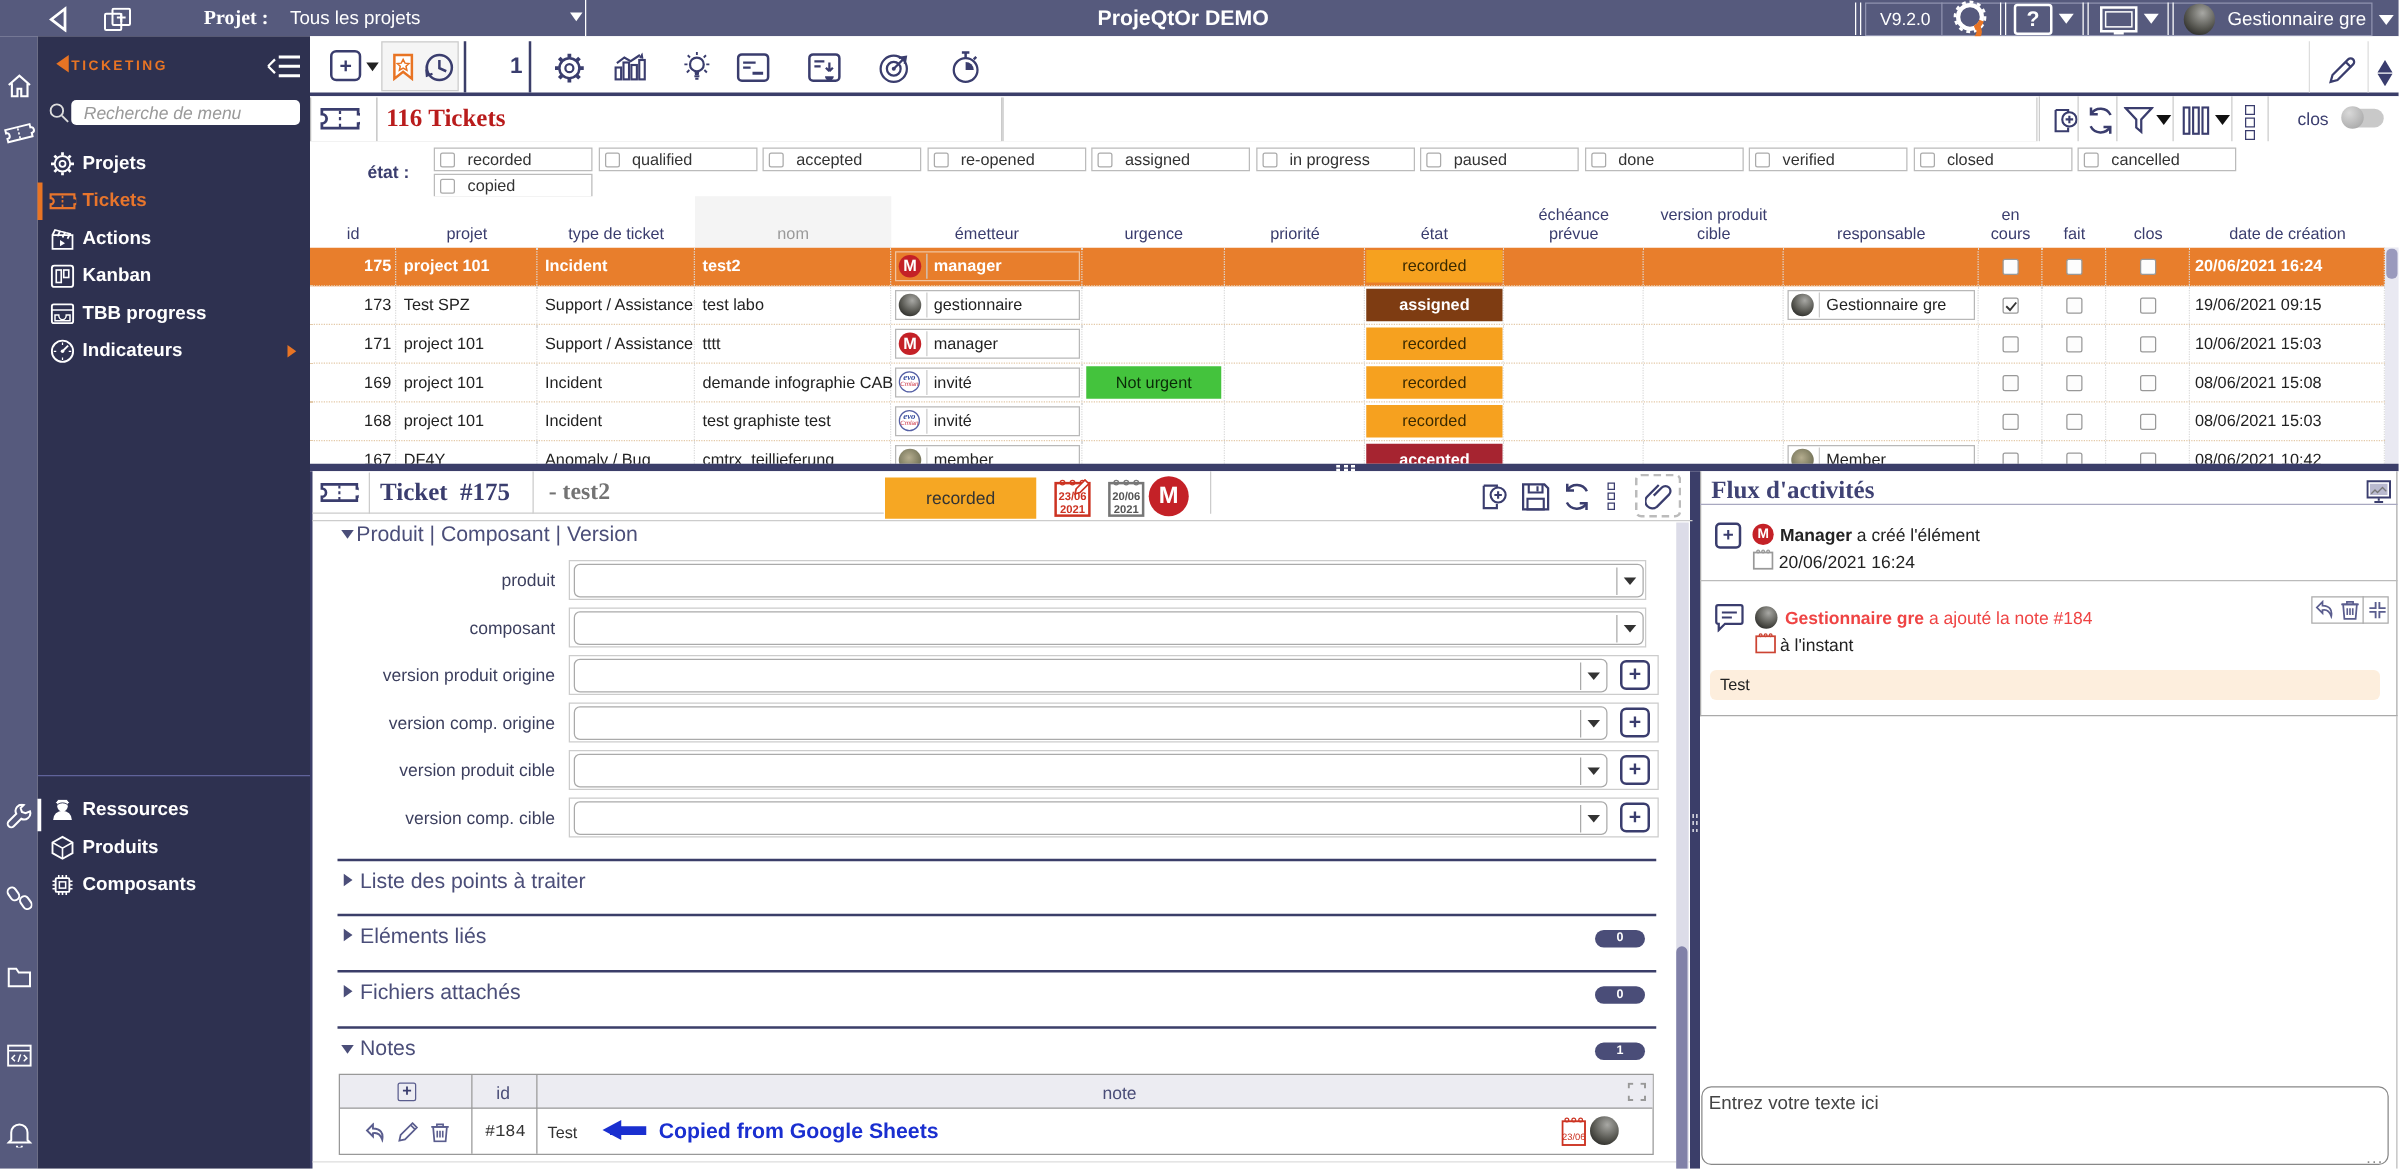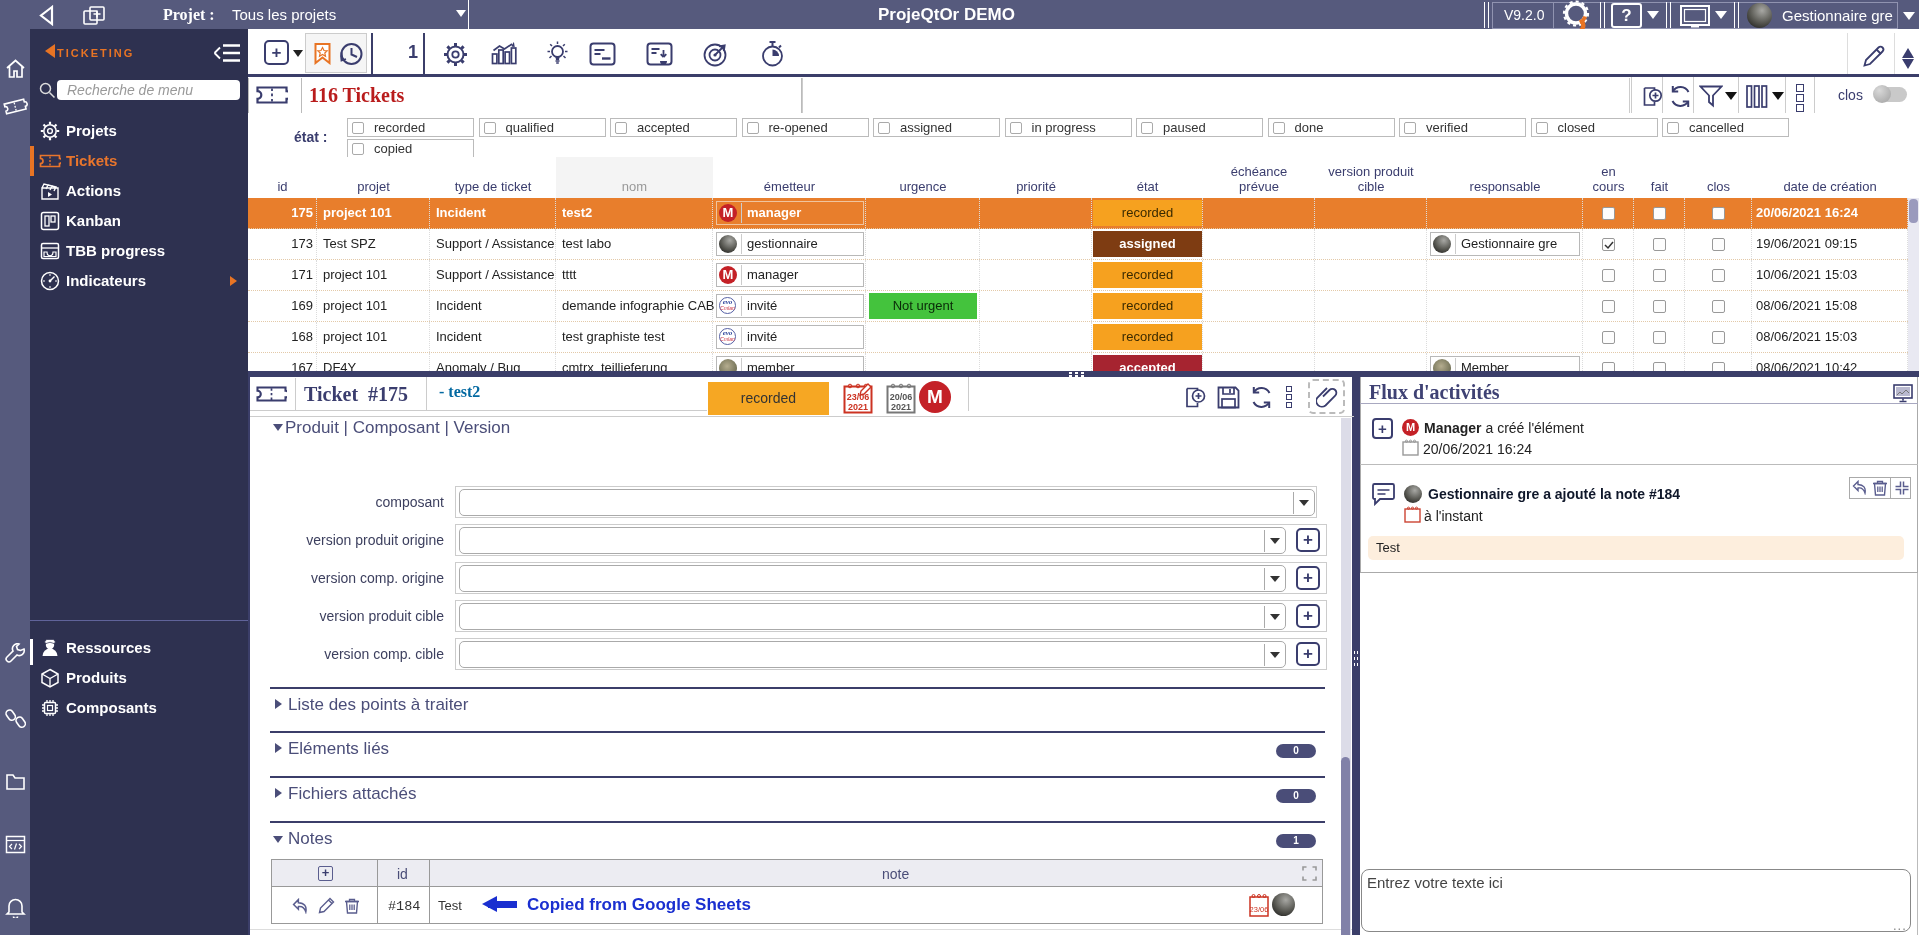--- a/index.html
+++ b/index.html
@@ -682,21 +682,21 @@
   <div class="abs" id="detail">
     <div id="dhead">
       <div class="abs" style="left:0px;top:1px;width:46px;height:33px;border:1px solid #ccc;border-top:none;border-left:none;"></div>
       <svg class="abs" style="left:6px;top:9px" width="31" height="16" viewBox="0 0 31 16">
           <path d="M1.5 1.5 H29.5 V4.8 a3.3 3.3 0 0 1 0 6.6 V14.5 H1.5 V11.4 a3.3 3.3 0 0 0 0 -6.6 Z" fill="none" stroke="#3a3d6e" stroke-width="2.1"></path>
           <path d="M15.5 2.3 v2.4 M15.5 6.9 v2.4 M15.5 11.5 v2.4" stroke="#3a3d6e" stroke-width="1.7" stroke-dasharray="2.4 1.9"></path>
         </svg>
       <div class="abs" style="left:46px;top:0px;width:131px;height:34px;border-right:1px solid #ccc;border-bottom:1px solid #ccc;"></div>
       <div class="abs serif" style="left:54px;top:6px;font-size:20px;font-weight:bold;color:#3a3d6e;">Ticket&nbsp; #175</div>
       <div class="abs" style="left:177px;top:0px;width:280px;height:34px;border-bottom:1px solid #ccc;"></div>
-      <div class="abs serif" style="left:189px;top:6px;font-size:16px;font-weight:bold;color:#0369a1;">- test2</div>
+      <div class="abs serif" style="left:189px;top:6px;font-size:19px;font-weight:bold;color:#737373;">- test2</div>
       <div class="abs" style="left:458px;top:5px;width:121px;height:33px;background:#f6a723;text-align:center;line-height:33px;font-size:14px;color:#333;">recorded</div>
       <svg class="abs" style="left:593px;top:6px" width="30" height="31" viewBox="0 0 30 31">
           <rect x="1.5" y="3.5" width="27" height="26" fill="#fff" stroke="#c32" stroke-width="2"></rect>
           <circle cx="7" cy="3" r="1.8" fill="none" stroke="#c32"></circle>
           <circle cx="15" cy="3" r="1.8" fill="none" stroke="#c32"></circle>
           <circle cx="23" cy="3" r="1.8" fill="none" stroke="#c32"></circle>
           <text x="15" y="17" font-size="9" text-anchor="middle" fill="#c32" font-weight="bold">23/06</text>
           <text x="15" y="27" font-size="9" text-anchor="middle" fill="#c32" font-weight="bold">2021</text>
           <path d="M18 8 l7 -7 3 3 -7 7 -4 1 Z" fill="#fff" stroke="#c32" stroke-width="1.4"></path>
         </svg>
@@ -728,20 +728,28 @@
       <div class="abs" style="left:1036px;top:17px;width:6px;height:6px;border:1.6px solid #3a3d6e"></div>
       <div class="abs" style="left:1036px;top:25px;width:6px;height:6px;border:1.6px solid #3a3d6e"></div>
       <div class="abs" style="left:1058px;top:2px;width:37px;height:35px;border:2px dashed #bbb;border-radius:5px;"></div>
       <svg class="abs" style="left:1066px;top:8px" width="23" height="24" viewBox="0 0 23 24">
           <path d="M7 11.5 L13.5 5 a4 4 0 0 1 5.7 5.7 L9.5 20.5 a5.7 5.7 0 0 1 -8 -8 L11 3" fill="none" stroke="#3a3d6e" stroke-width="1.8"></path>
         </svg>
     </div>
     <div id="dbody" style="position: absolute; left: 0px; top: 41px; width: 1102px; height: 517px;">
         <div class="abs" style="left:23px;top:6px;width:0;height:0;border:5px solid transparent;border-top:7px solid #4b4e79;"></div>
         <div class="sectitle" style="left:35px;top:0px;">Produit | Composant | Version</div>
+        <div class="formrow" style="top:30px;">
+          <div class="flbl">produit</div>
+          <div class="fouter" style="width:862px;">
+            <div class="finput" style="width:856px;">
+              <div class="caretbox" style="left:833px;"></div>
+            </div>
+          </div>
+        </div>
         <div class="formrow" style="top:68px;">
           <div class="flbl">composant</div>
           <div class="fouter" style="width:862px;">
             <div class="finput" style="width:856px;">
               <div class="caretbox" style="left:833px;"></div>
             </div>
           </div>
         </div>
         <div class="formrow" style="top:106px;">
           <div class="flbl">version produit origine</div>
@@ -856,21 +864,21 @@
         <circle cx="12.5" cy="2.2" r="1.1" fill="none" stroke="#999"></circle>
       </svg>
     <div class="abs" style="left:63px;top:64px;font-size:14px;color:#222;">20/06/2021 16:24</div>
     <div class="abs" style="left:0;top:87px;width:558px;height:1px;background:#bbb;"></div>
 
     <svg class="abs" style="left:11px;top:105px" width="25" height="24" viewBox="0 0 25 24">
         <path d="M3.5 2 h18 a1.5 1.5 0 0 1 1.5 1.5 v12 a1.5 1.5 0 0 1 -1.5 1.5 H9 l-5 5 v-5 H3.5 A1.5 1.5 0 0 1 2 15.5 v-12 A1.5 1.5 0 0 1 3.5 2 Z" fill="none" stroke="#3a3d6e" stroke-width="1.8"></path>
         <path d="M6.5 8 h12 M6.5 12 h8" stroke="#3a3d6e" stroke-width="1.5"></path>
       </svg>
     <div class="abs" style="left:44px;top:108px;width:18px;height:18px;border-radius:50%;background:radial-gradient(circle at 60% 30%, #a8a8a4, #55554f 55%, #222220 90%);"></div>
-    <div class="abs" style="left:68px;top:109px;font-size:14px;color:#0f172a;font-weight:bold;"><b>Gestionnaire gre</b> a ajouté la note #184</div>
+    <div class="abs" style="left:68px;top:109px;font-size:14px;color:#ef4444;"><b>Gestionnaire gre</b> a ajouté la note #184</div>
     <div class="abs" style="left:489px;top:100px;width:62px;height:22px;border:1px solid #aaa;"></div>
     <div class="abs" style="left:530px;top:100px;width:1px;height:22px;background:#aaa;"></div>
     <svg class="abs" style="left:492px;top:103px" width="16" height="15" viewBox="0 0 16 15">
         <path d="M6 1.5 L1.5 6 L6 10.5 V8 q5 -1 7 5 q1.5 -8 -7 -8.5 Z" fill="none" stroke="#5a5d8e" stroke-width="1.4"></path>
       </svg>
     <svg class="abs" style="left:512px;top:102px" width="16" height="17" viewBox="0 0 16 17">
         <path d="M2.5 4.5 h11 l-1 11.5 h-9 Z" fill="none" stroke="#5a5d8e" stroke-width="1.4"></path>
         <path d="M1 4.5 h14 M5.5 4.5 V2.5 h5 v2 M5.8 7.5 v5.5 M8 7.5 v5.5 M10.2 7.5 v5.5" stroke="#5a5d8e" stroke-width="1.3" fill="none"></path>
       </svg>
     <svg class="abs" style="left:534px;top:103px" width="16" height="16" viewBox="0 0 16 16">

